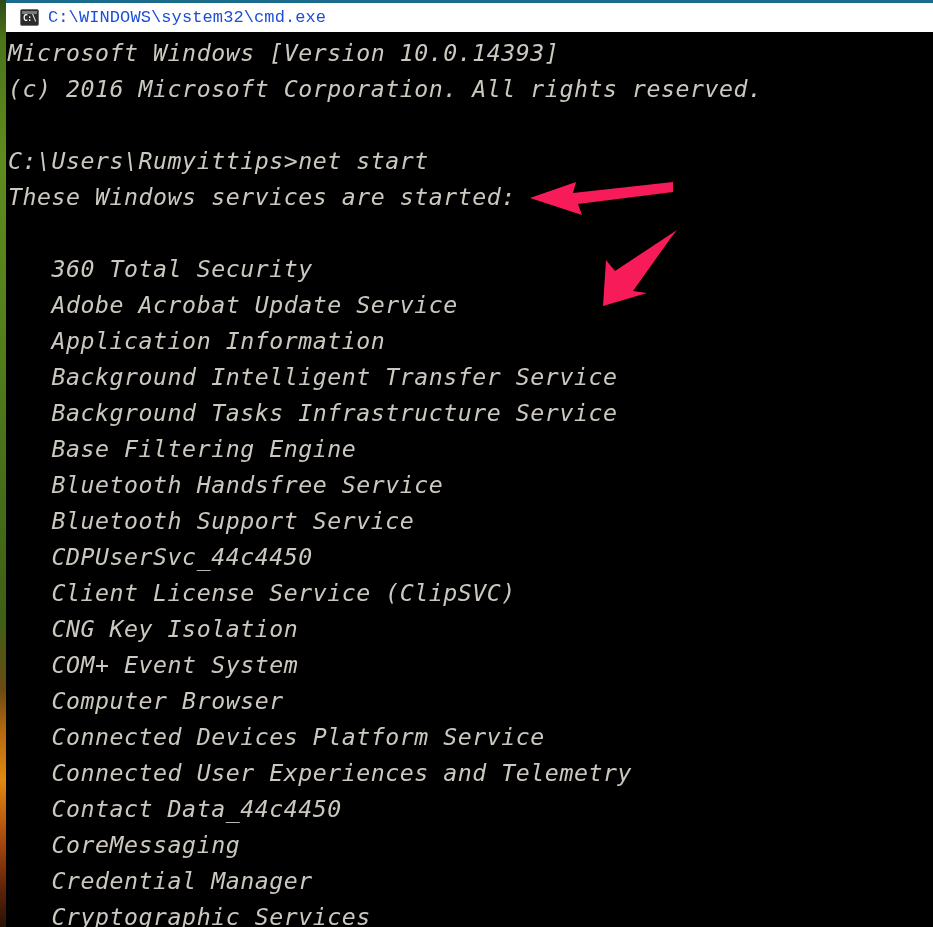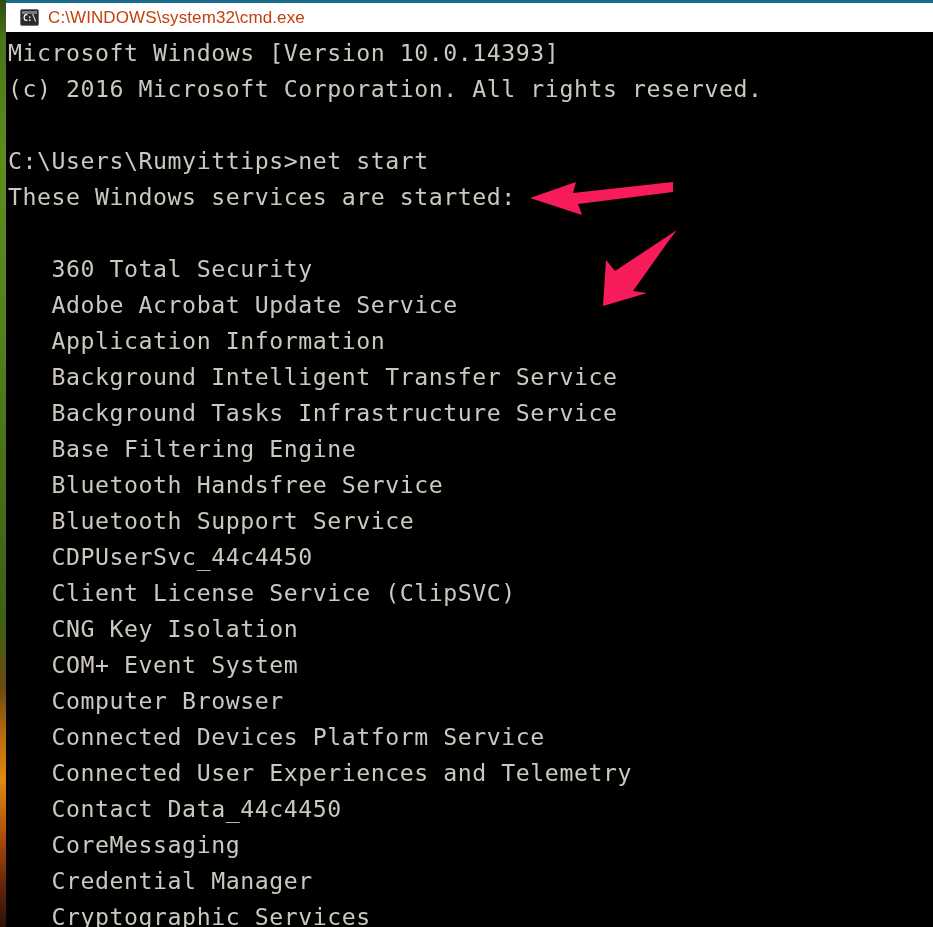--- a/index.html
+++ b/index.html
@@ -84,34 +84,35 @@
     color: #ffffff;
     font-family: "DejaVu Sans Mono", monospace;
     font-size: 8px;
     font-weight: bold;
     line-height: 1;
     margin-top: 3px;
     letter-spacing: -0.5px;
   }
 
   #title-text {
-    font-family: Liberation Sans, sans-serif;
+    font-family: Liberation Mono, monospace;
     font-size: 17px;
-    color: #c2410c;
+    color: #1d4ed8;
     white-space: nowrap;
     letter-spacing: 0.1px;
   }
 
   
   #console-body {
     position: relative;
     width: 927px;
     height: 895px;
     background: #000000;
     overflow: hidden;
+    font-style: italic;
   }
 
   #console-text {
     position: absolute;
     left: 2px;
     top: 3px;
     margin: 0;
     font-family: "DejaVu Sans Mono", monospace;
     font-size: 23.2px;
     line-height: 36px;

